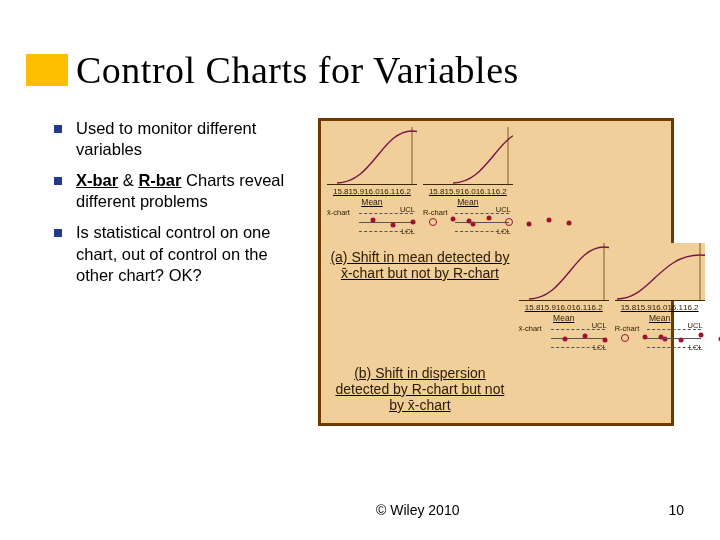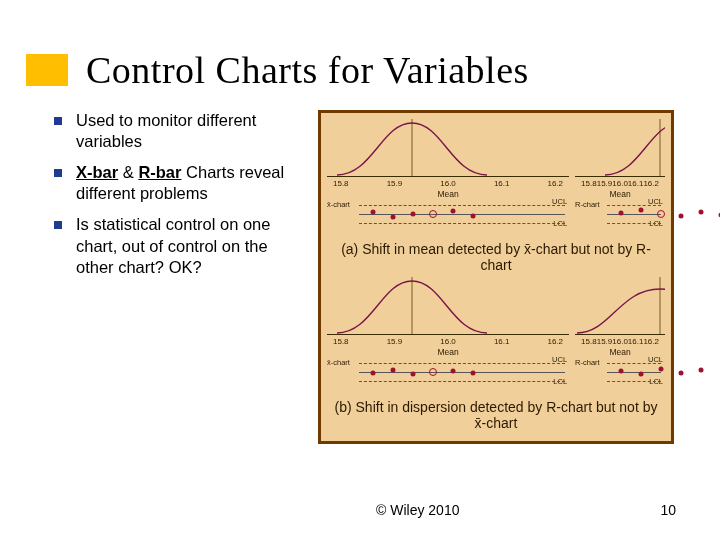--- a/index.html
+++ b/index.html
@@ -1,43 +1,43 @@
 <!DOCTYPE html>
 <html><head>
 <meta charset="utf-8">
 <style>
   * { box-sizing: border-box; margin: 0; padding: 0; }
   html, body { width: 720px; height: 540px; background: #fff; font-family: Verdana, Geneva, sans-serif; color: #000; }
   .slide { position: relative; width: 720px; height: 540px; padding: 48px 32px 24px 32px; }
-  .title-row { display: flex; align-items: center; gap: 18px; margin-bottom: 18px; margin-left: -6px; }
+  .title-row { display: flex; align-items: center; gap: 8px; margin-bottom: 26px; margin-left: -6px; }
   .accent { width: 42px; height: 32px; background: #ffbf00; display: inline-block; flex-shrink: 0; }
   .title { font-family: Georgia, 'Times New Roman', serif; font-size: 38px; font-weight: 400; letter-spacing: 0.5px; }
   .body { display: flex; gap: 18px; align-items: flex-start; }
   .bullets { width: 268px; padding-left: 22px; }
   ul { list-style: none; }
   li { position: relative; font-size: 16.5px; line-height: 1.28; margin-bottom: 10px; padding-left: 22px; }
   li::before { content: ""; position: absolute; left: 0; top: 7px; width: 8px; height: 8px; background: #213a8f; }
   .u { text-decoration: underline; }
   .b { font-weight: 700; }
   .figure { width: 356px; border: 3px solid #6e3a00; background: #f0cf9a; padding: 6px 6px 10px 6px; font-family: Arial, sans-serif; }
-  .panels { display: grid; grid-template-columns: 1fr; gap: 4px 6px; }
+  .panels { display: grid; grid-template-columns: 1fr 1fr 1fr 1fr; gap: 4px 6px; text-decoration: underline; }
   .panel { display: flex; flex-direction: column; }
   .dist { position: relative; height: 58px; background: #f0cf9a; border-bottom: 1px solid #3a2a00; overflow: hidden; }
   .curve { position: absolute; top: 0; left: 0; }
   .ticks { display: flex; justify-content: space-between; font-size: 8px; color: #2b1a00; padding: 2px 6px 0 6px; }
   .axis-label { text-align: center; font-size: 8.5px; color: #2b1a00; margin-top: 1px; }
   .ctrl { position: relative; height: 30px; margin-top: 2px; }
   .ctrl-lbl { position: absolute; font-size: 7.5px; color: #2b1a00; }
   .dash { position: absolute; left: 32px; right: 4px; border-top: 1px dashed #555; height: 0; }
   .solid { position: absolute; left: 32px; right: 4px; border-top: 1px solid #555; height: 0; }
   .dot { position: absolute; width: 5px; height: 5px; border-radius: 50%; background: #a01030; transform: translate(-50%, -50%); }
   .odot { position: absolute; width: 8px; height: 8px; border: 1px solid #a01030; border-radius: 50%; transform: translate(-50%, -50%); }
   .caption { text-align: center; font-size: 14px; color: #2b1a00; margin-top: 6px; }
   .footer-cp { position: absolute; left: 376px; bottom: 22px; font-size: 14px; }
-  .footer-pg { position: absolute; right: 44px; bottom: 22px; font-size: 14px; }
+  .footer-pg { position: absolute; right: 36px; bottom: 22px; font-size: 14px; }
 </style>
 </head>
 <body>
 
 <div class="slide">
 
   <div class="title-row">
     <span class="accent"></span>
     <h1 class="title">Control Charts for Variables</h1>
   </div>

